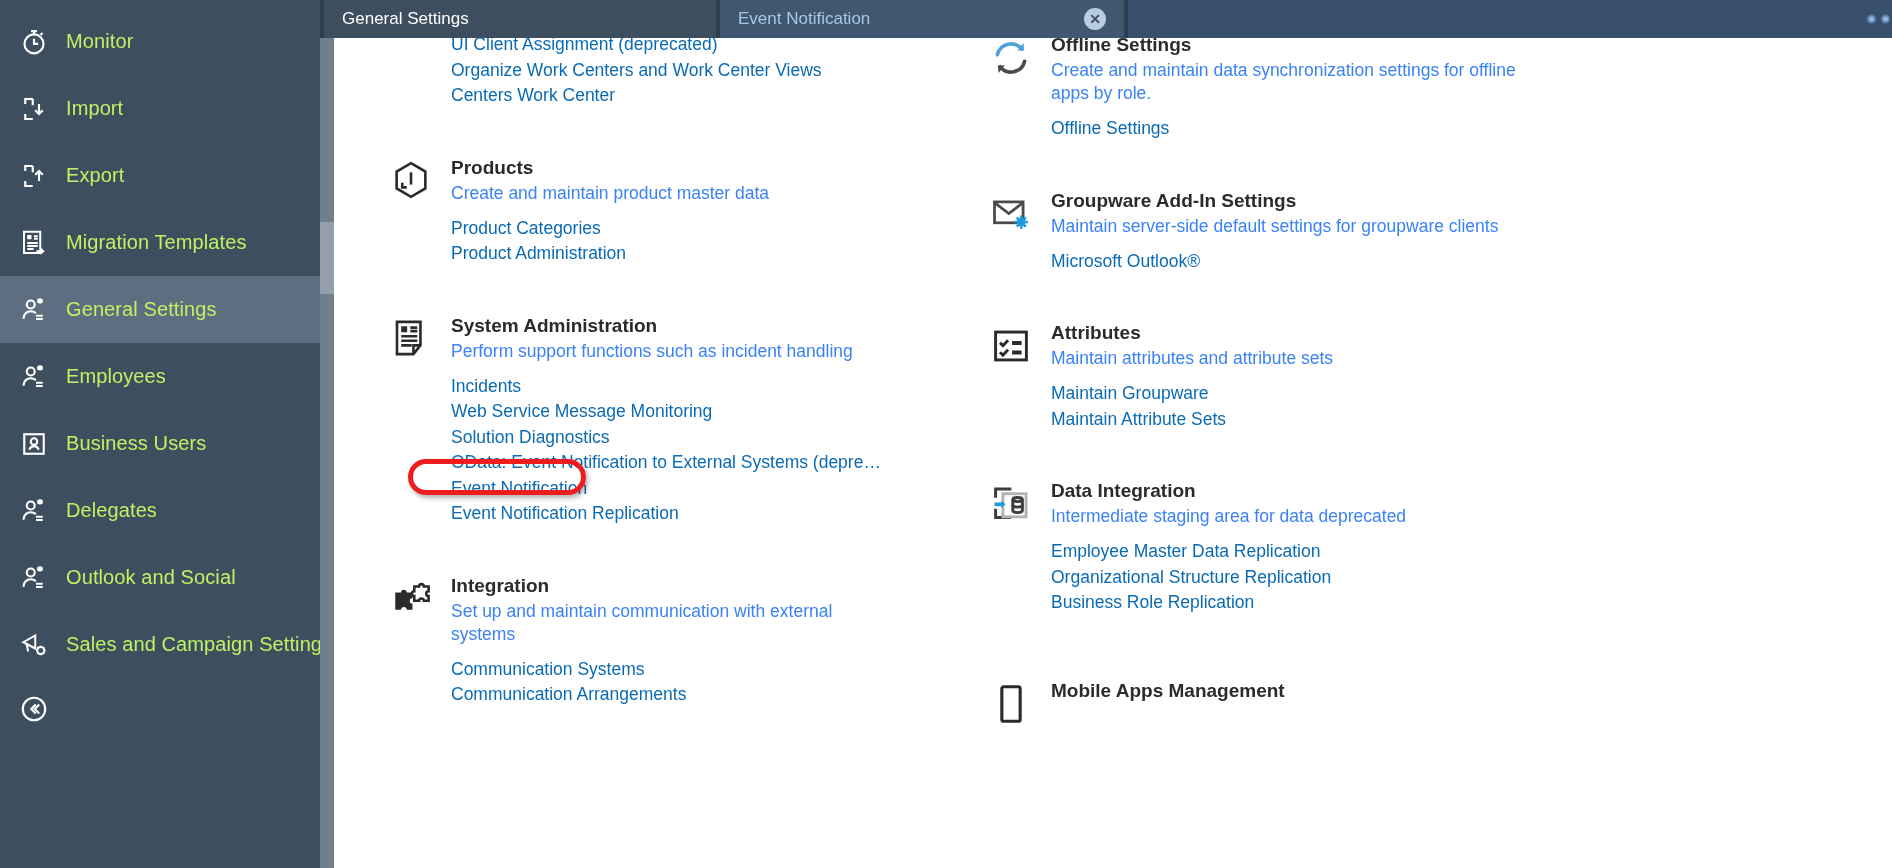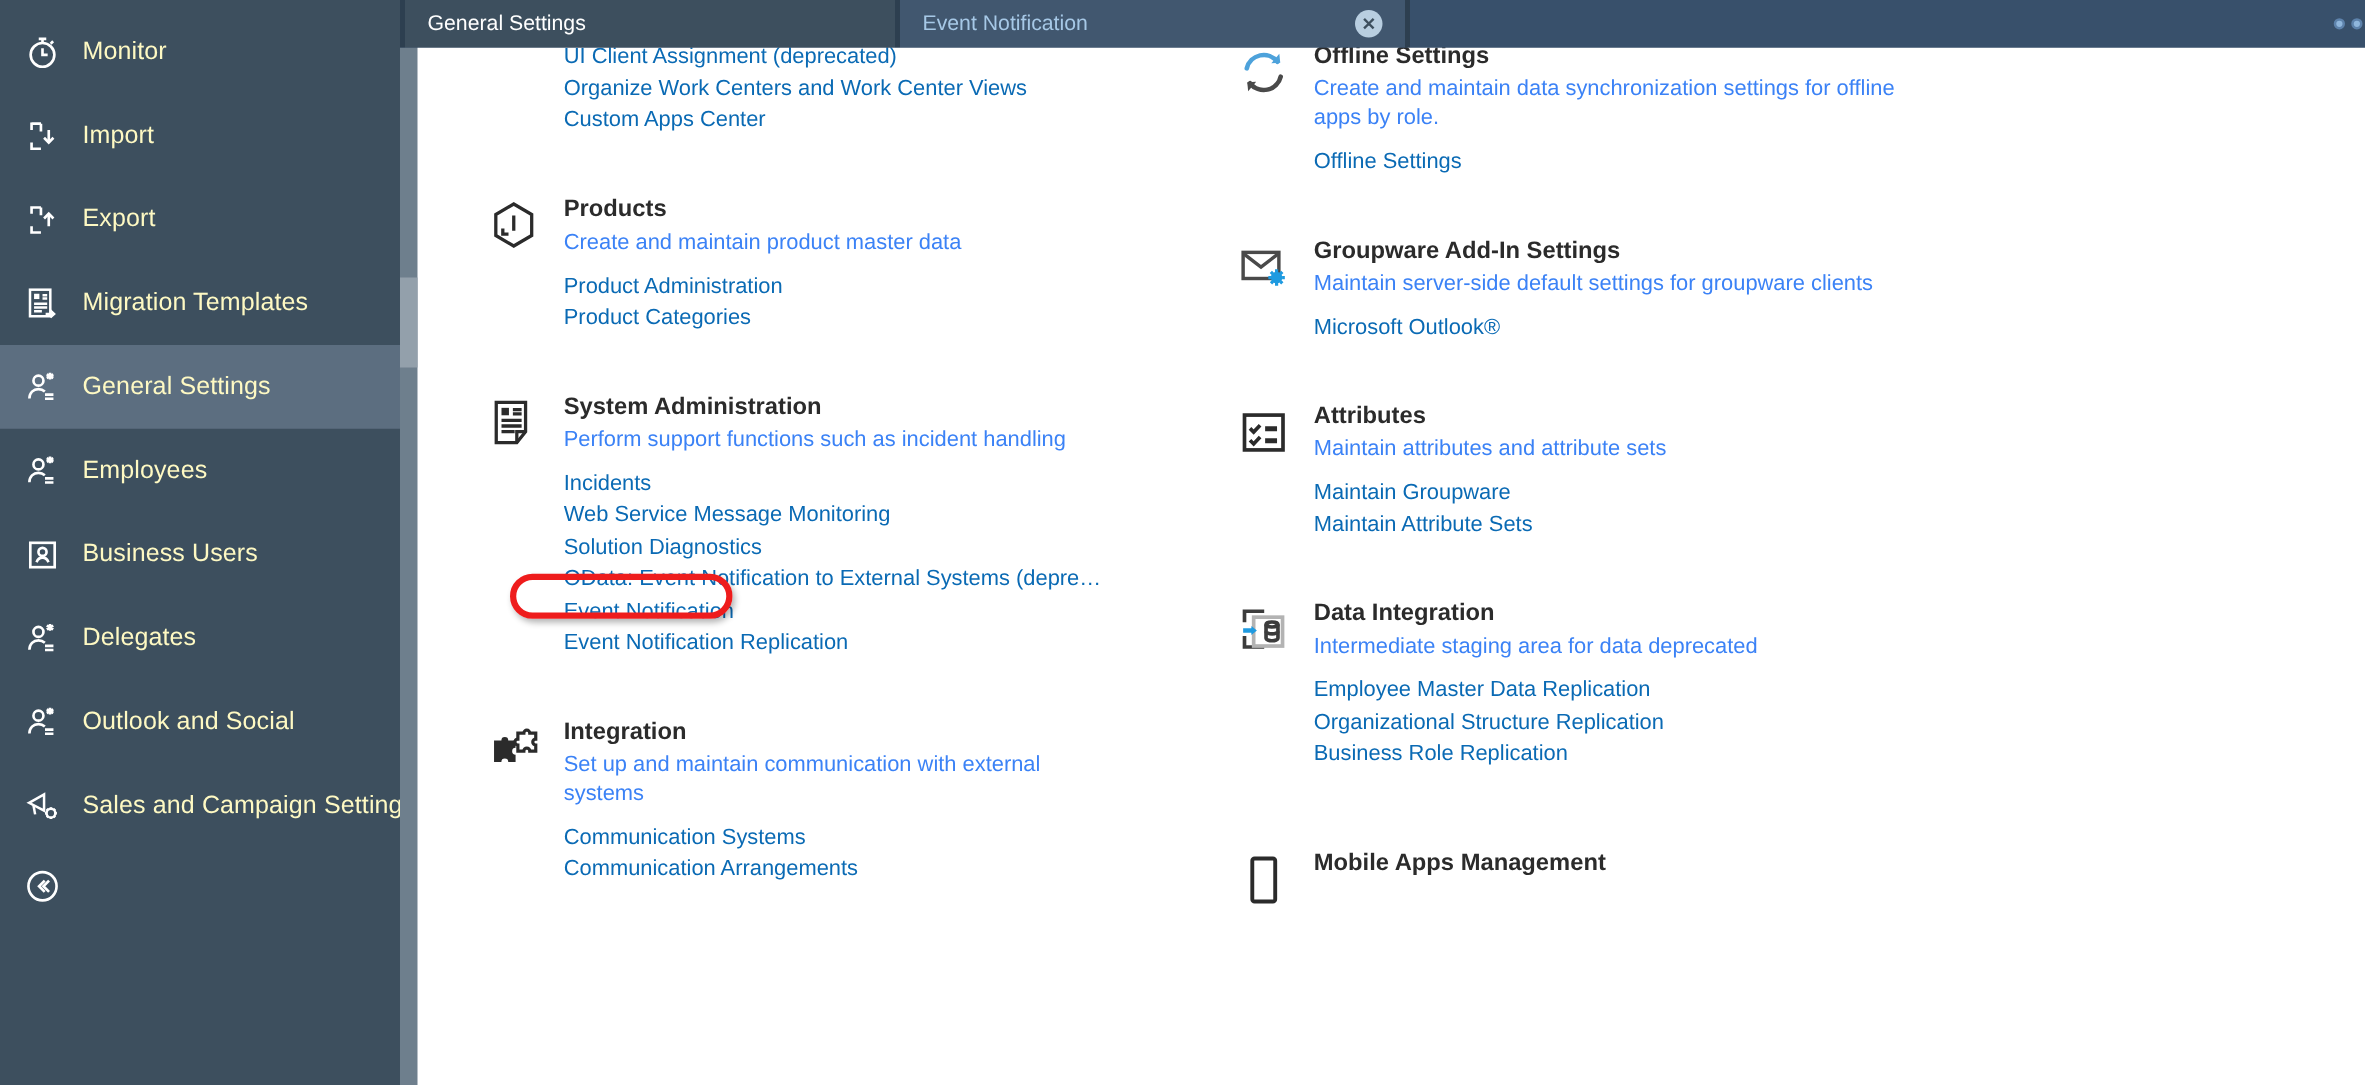--- a/index.html
+++ b/index.html
@@ -33,21 +33,21 @@
     width: 40px; height: 40px;
     flex: 0 0 40px;
     display: flex; align-items: center; justify-content: center;
     margin-right: 12px;
   }
   .nav-icon svg { display: block; }
   .nav-label {
     font-size: 20px;
     letter-spacing: .1px;
     white-space: nowrap;
-    color: #fef9c3;
+    color: #bef264;
   }
   .collapse-row {
     height: 62px;
     display: flex; align-items: center;
     padding-left: 14px;
     cursor: pointer;
   }
 
   
   .scroll-strip {
@@ -334,41 +334,41 @@
       <div class="cols">
 
         <div class="col left">
 
           <div class="tile">
             <div class="tile-icon"></div>
             <div class="tile-body">
               <div class="tile-links" style="margin-top:0">
                 <a class="tile-link">UI Client Assignment (deprecated)</a>
                 <a class="tile-link">Organize Work Centers and Work Center Views</a>
-                <a class="tile-link">Custom Apps Center</a>
+                <a class="tile-link">Centers Work Center</a>
               </div>
             </div>
           </div>
 
           <div class="spacer-md"></div>
 
           <div class="tile">
             <div class="tile-icon">
               <svg width="42" height="42" viewBox="0 0 24 24" fill="none" stroke="#2b2b2b" stroke-width="1.5">
                 <path d="M12 2.4l8.2 4.8v9.6L12 21.6 3.8 16.8V7.2L12 2.4z"></path>
                 <path d="M12 7.6v7"></path>
                 <path d="M7 13.6v2.6h2.6"></path>
               </svg>
             </div>
             <div class="tile-body">
               <div class="tile-title">Products</div>
               <div class="tile-desc">Create and maintain product master data</div>
               <div class="tile-links">
+                <a class="tile-link">Product Categories</a>
                 <a class="tile-link">Product Administration</a>
-                <a class="tile-link">Product Categories</a>
               </div>
             </div>
           </div>
 
           <div class="spacer-md"></div>
 
           <div class="tile">
             <div class="tile-icon">
               <svg width="42" height="42" viewBox="0 0 24 24" fill="none" stroke="#2b2b2b" stroke-width="1.5">
                 <path d="M4 2.8h13.4v13.4L13.4 21.2H4V2.8z"></path>

